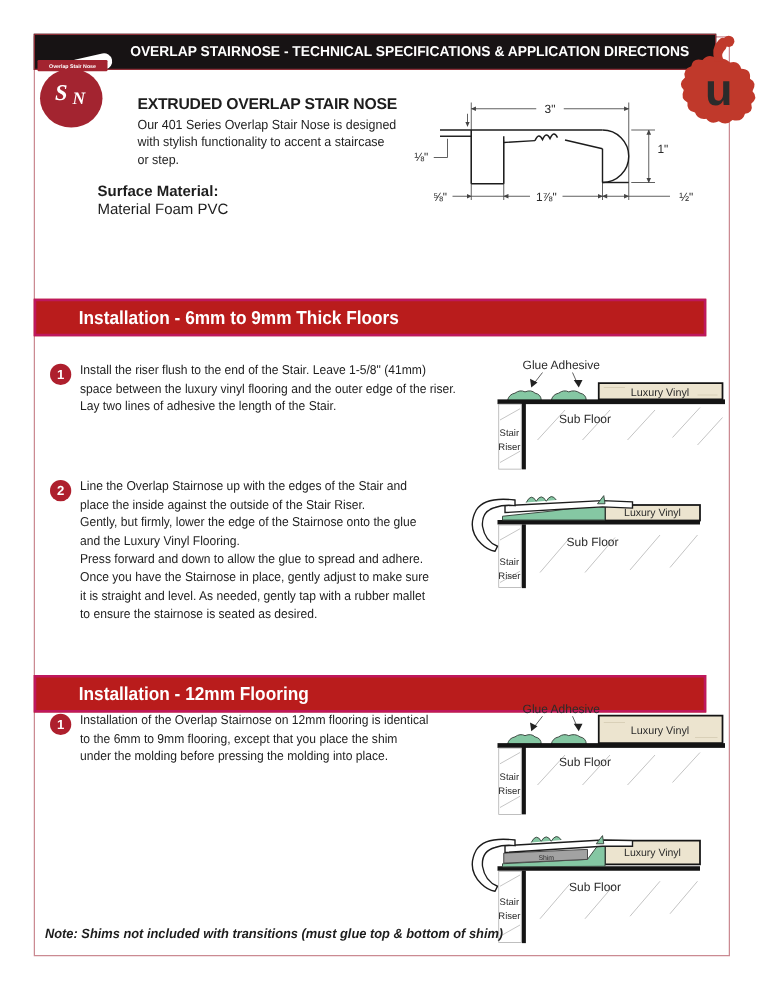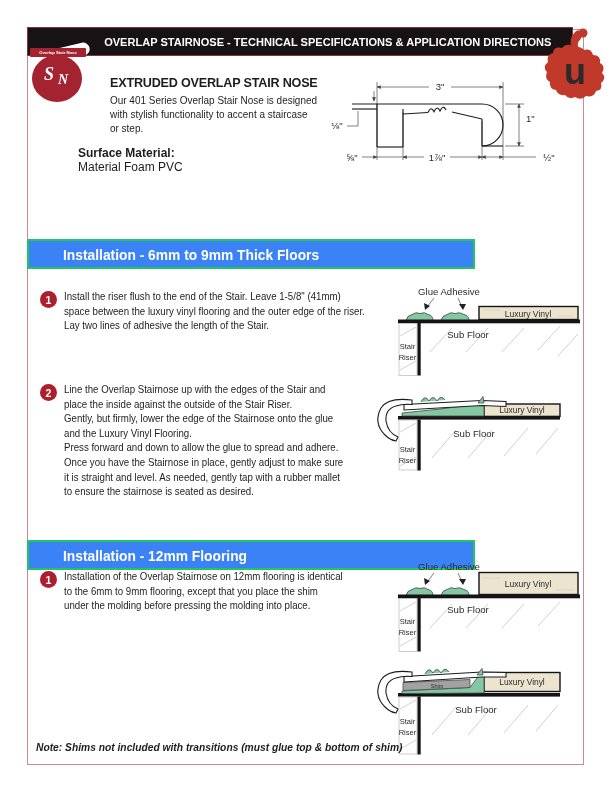--- a/index.html
+++ b/index.html
@@ -29,22 +29,22 @@
     border-radius:6px 8px 8px 2px;transform:rotate(-13deg);}
   .u-splat{position:absolute;left:542px;top:27px;width:66px;height:70px;}
   
   .intro{position:absolute;left:78px;top:76px;width:250px;margin-left:32px;}
   .intro h1{margin:0;font-size:12.6px;letter-spacing:-.2px;}
   .intro .body{margin-top:3px;font-size:10.6px;line-height:14px;white-space:pre-line;
     transform:scaleX(.94);transform-origin:left top;width:250px;}
   .surface{position:absolute;left:78px;top:146px;font-size:12px;line-height:14px;}
   .surface .lbl{font-weight:bold;}
   
-  .banner{position:absolute;left:27px;width:448px;height:30px;background:#3b82f6;
-    border:2px solid #22c55e;box-sizing:border-box;display:flex;align-items:center;}
+  .banner{position:absolute;left:27px;width:538px;height:30px;background:#b91c1c;
+    border:2px solid #be185d;box-sizing:border-box;display:flex;align-items:center;}
   .banner .bt{color:#fff;font-weight:bold;font-size:15px;margin-left:34px;
     transform:scaleX(.92);transform-origin:left center;white-space:nowrap;}
   .banner.b1{top:239px;}
   .banner.b2{top:540px;}
   
   .step-circle{position:absolute;width:17px;height:17px;border-radius:50%;background:#ae1f2d;
     color:#fff;font-weight:bold;font-size:10.5px;display:flex;align-items:center;
     justify-content:center;}
   .step-text{position:absolute;left:64px;width:335px;font-size:10.3px;line-height:14.6px;
     white-space:pre-line;transform:scaleX(.94);transform-origin:left top;}

